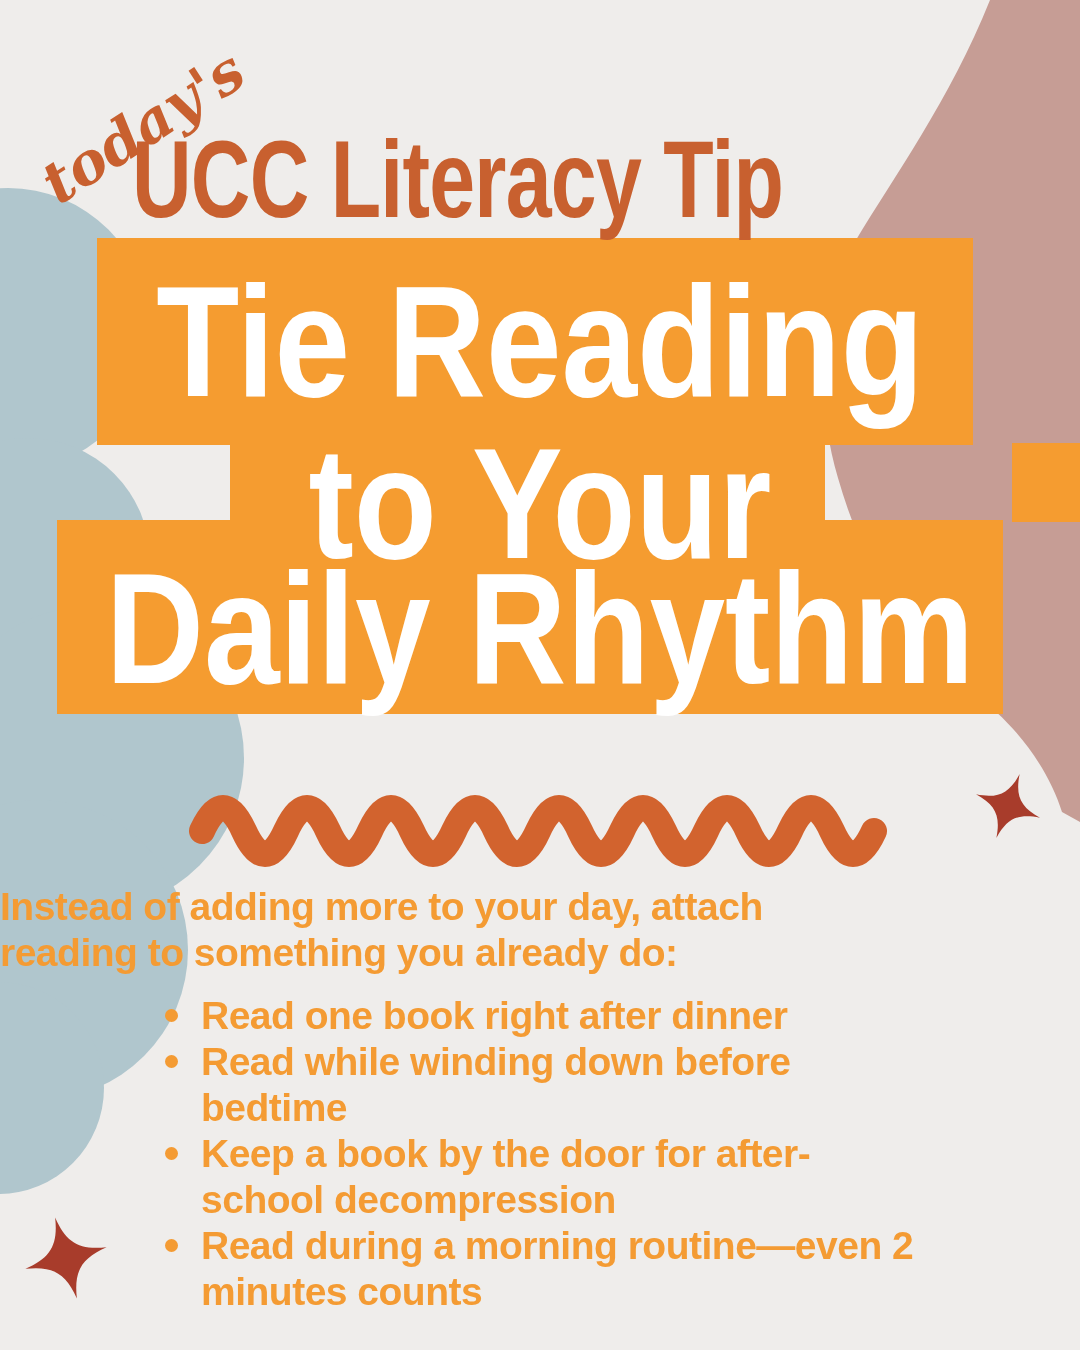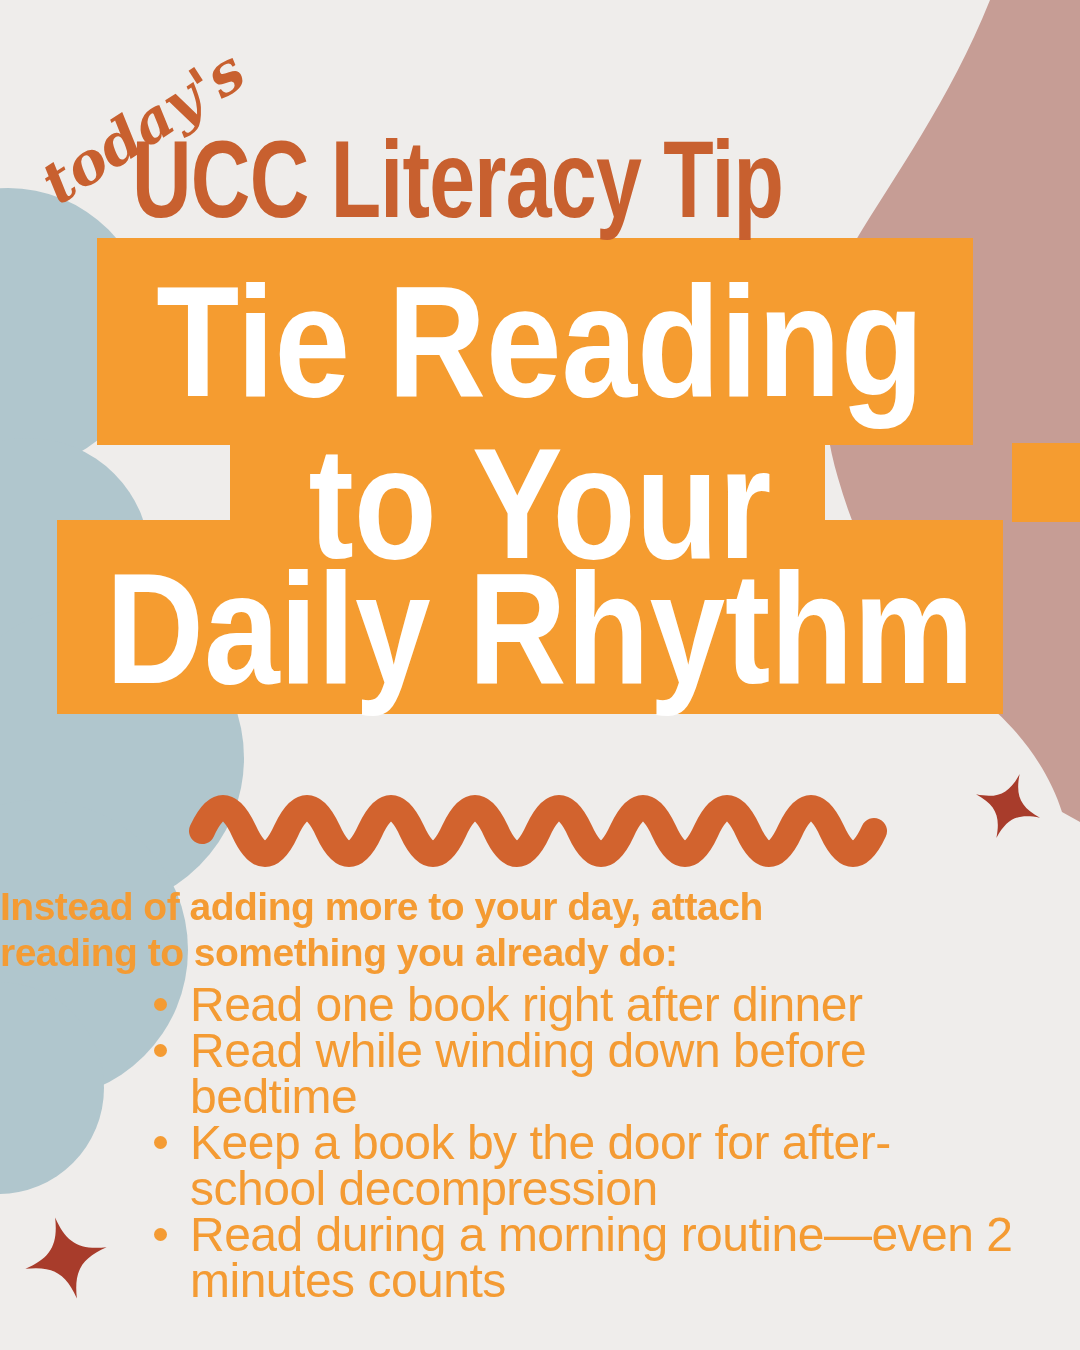--- a/index.html
+++ b/index.html
@@ -36,22 +36,22 @@
   .hl-1{top:262px;}
   .hl-2{top:424px;}
   .hl-3{top:549px;}
   .intro{
     position:absolute;left:0;top:884px;width:1080px;z-index:3;
     font-size:39px;font-weight:bold;color:var(--body-orange,#F49B33);
     text-align:left;line-height:46px;letter-spacing:-0.5px;white-space:pre-line;
   }
   .tips{
     position:absolute;left:152px;top:982px;width:880px;z-index:3;
-    margin:0;padding:0;list-style:none;
-    font-size:48px;font-weight:normal;color:var(--body-orange,#F49B33);
+    margin:11px;padding:0;list-style:none;
+    font-size:39px;font-weight:bold;color:var(--body-orange,#F49B33);
     line-height:46px;letter-spacing:-0.5px;
   }
   .tips li{position:relative;padding-left:38px;white-space:pre-line;margin:0;}
   .tips li::before{
     content:"";position:absolute;left:2px;top:16px;width:13px;height:13px;
     border-radius:50%;background:var(--body-orange,#F49B33);
   }
 </style>
 </head>
 <body>

